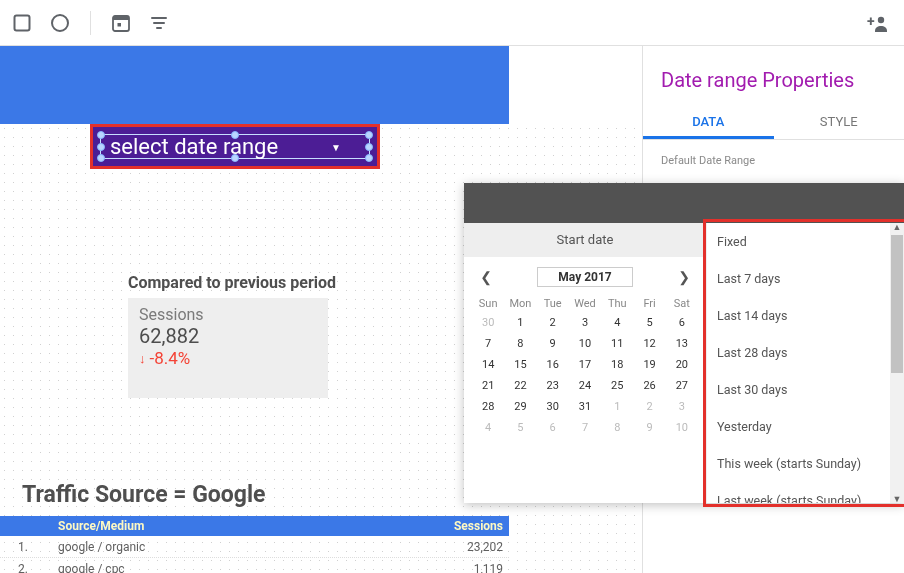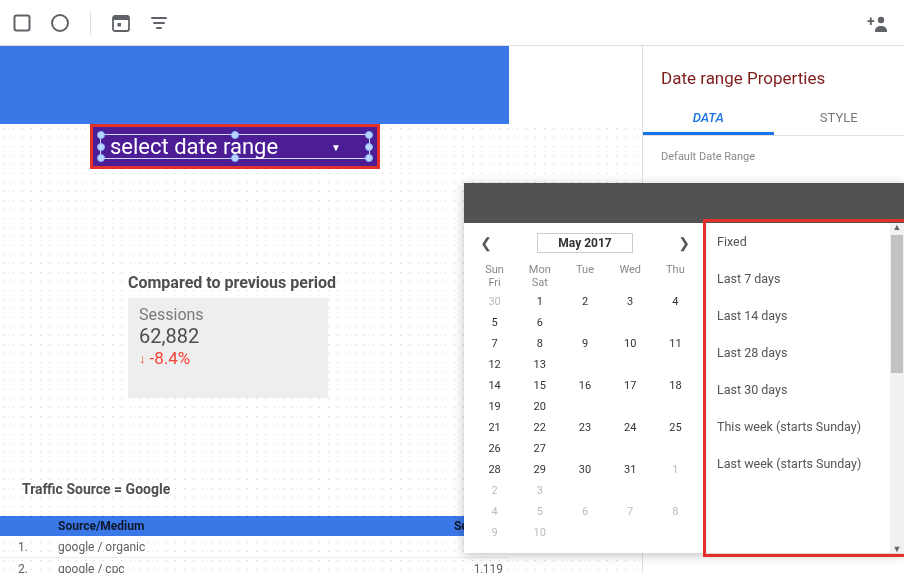--- a/index.html
+++ b/index.html
@@ -42,51 +42,51 @@
 
 
 .cmp-title { position: absolute; left: 128px; top: 227px; color: #4f4f4f; font-weight: 700; font-size: 16px; }
 .kpi { position: absolute; left: 128px; top: 252px; width: 200px; height: 100px; background: #eee; padding: 7px 11px; }
 .kpi-metric { color: #7a7a7a; font-size: 16px; }
 .kpi-value { color: #4d4d4d; font-size: 20px; font-weight: 400; }
 .kpi-delta { color: #f44336; font-size: 17px; display: flex; align-items: center; gap: 4px; }
 .kpi-delta .arrow { font-size: 13px; }
 
 
-.filter { position: absolute; left: 22px; top: 435px; color: #4f4f4f; font-weight: 700; font-size: 14px; }
+.filter { position: absolute; left: 22px; top: 435px; color: #4f4f4f; font-weight: 700; font-size: 23px; }
 .table { position: absolute; left: 0; top: 470px; width: 509px; }
-.thead { background: #3b78e7; color: #0f172a; height: 20px; font-size: 12px; display: flex; align-items: center; padding-right: 6px; }
+.thead { background: #3b78e7; color: #fef9c3; height: 20px; font-size: 12px; display: flex; align-items: center; padding-right: 6px; }
 .thead .c1 { width: 54px; }
 .thead .c2 { flex: 1; font-weight: 700; padding-left: 4px; }
 .thead .c3 { width: 90px; text-align: right; font-weight: 700; }
 .trow { height: 22px; font-size: 12px; color: #5f5f5f; display: flex; align-items: center; padding-right: 6px; border-bottom: 1px dotted #ddd; }
 .trow .c1 { width: 40px; text-align: right; padding-right: 12px; }
 .trow .c2 { flex: 1; padding-left: 18px; }
 .trow .c3 { width: 90px; text-align: right; }
 
 
 .panel { position: absolute; top: 46px; right: 0; bottom: 0; width: 262px; border-left: 1px solid #e0e0e0; background: #fff; }
-.panel-title { font-size: 17px; color: #7f1d1d; padding: 22px 18px 12px; }
+.panel-title { font-size: 20px; color: #a21caf; padding: 22px 18px 12px; }
 .tabs { display: flex; border-bottom: 1px solid #e0e0e0; height: 36px; }
 .tab { flex: 1; text-align: center; font-size: 13px; line-height: 36px; cursor: pointer; }
-.tab.active { color: #1a73e8; font-weight: 500; border-bottom: 3px solid #1a73e8; font-style: italic; }
+.tab.active { color: #1a73e8; font-weight: 500; border-bottom: 3px solid #1a73e8; }
 .tab:not(.active) { color: #777; }
 .section-label { font-size: 11px; color: #8a8a8a; padding: 14px 18px; }
 
 
 .popover { position: absolute; left: 464px; top: 183px; width: 440px; background: #fff; box-shadow: 0 2px 10px rgba(0,0,0,0.25); z-index: 10; }
 .pop-hdr { height: 40px; background: #525252; }
 .pop-body { display: flex; }
 .cal-col { width: 242px; }
 .cal-tab { height: 34px; background: #eee; text-align: center; line-height: 34px; font-size: 13px; color: #555; }
 .cal { padding: 4px 8px 10px; }
 .cal-nav { display: flex; align-items: center; justify-content: space-between; padding: 6px 4px; }
 .cal-nav .nv { width: 20px; text-align: center; color: #555; cursor: pointer; font-size: 14px; }
 .cal-nav .month { border: 1px solid #ccc; padding: 2px 20px; font-size: 12px; color: #333; font-weight: 700; }
-.dow, .wk { display: grid; grid-template-columns: repeat(5, 1fr); text-align: center; font-size: 11px; }
+.dow, .wk { display: grid; grid-template-columns: repeat(7, 1fr); text-align: center; font-size: 11px; }
 .dow { color: #888; padding: 4px 0 2px; }
 .wk { color: #333; }
 .wk span { padding: 4px 0; }
 .wk span.dim { color: #bbb; }
 
 
 .dd-col { flex: 1; border-left: 1px solid #eee; position: relative; }
 .dd-frame { position: absolute; left: -4px; top: -4px; right: -4px; bottom: -4px; border: 3px solid #e3302b; pointer-events: none; }
 .dd-list { height: 280px; overflow-y: auto; }
 .dd-item { font-size: 12.5px; color: #555; padding: 11px 10px; cursor: pointer; }
@@ -196,20 +196,21 @@
     <div class="tab active">DATA</div>
     <div class="tab">STYLE</div>
   </div>
   <div class="section-label">Default Date Range</div>
 </div>
 
 <div class="popover">
   <div class="pop-hdr"></div>
   <div class="pop-body">
     <div class="cal-col">
+      <div class="cal-tab">Start date</div>
       <div class="cal">
         <div class="cal-nav">
           <span class="nv">❮</span>
           <span class="month">May 2017</span>
           <span class="nv">❯</span>
         </div>
         <div class="dow" id="dow">
             <span>Sun</span>
             <span>Mon</span>
             <span>Tue</span>
@@ -276,20 +277,21 @@
           </div>
       </div>
     </div>
     <div class="dd-col">
       <div class="dd-list" id="ddlist">
           <div class="dd-item">Fixed</div>
           <div class="dd-item">Last 7 days</div>
           <div class="dd-item">Last 14 days</div>
           <div class="dd-item">Last 28 days</div>
           <div class="dd-item">Last 30 days</div>
+          <div class="dd-item">Yesterday</div>
           <div class="dd-item">This week (starts Sunday)</div>
           <div class="dd-item">Last week (starts Sunday)</div>
         </div>
       <div class="dd-scroll">
         <div class="dd-arr up">▲</div>
         <div class="dd-thumb" style="top:12px"></div>
         <div class="dd-arr dn">▼</div>
       </div>
       <div class="dd-frame"></div>
     </div>

